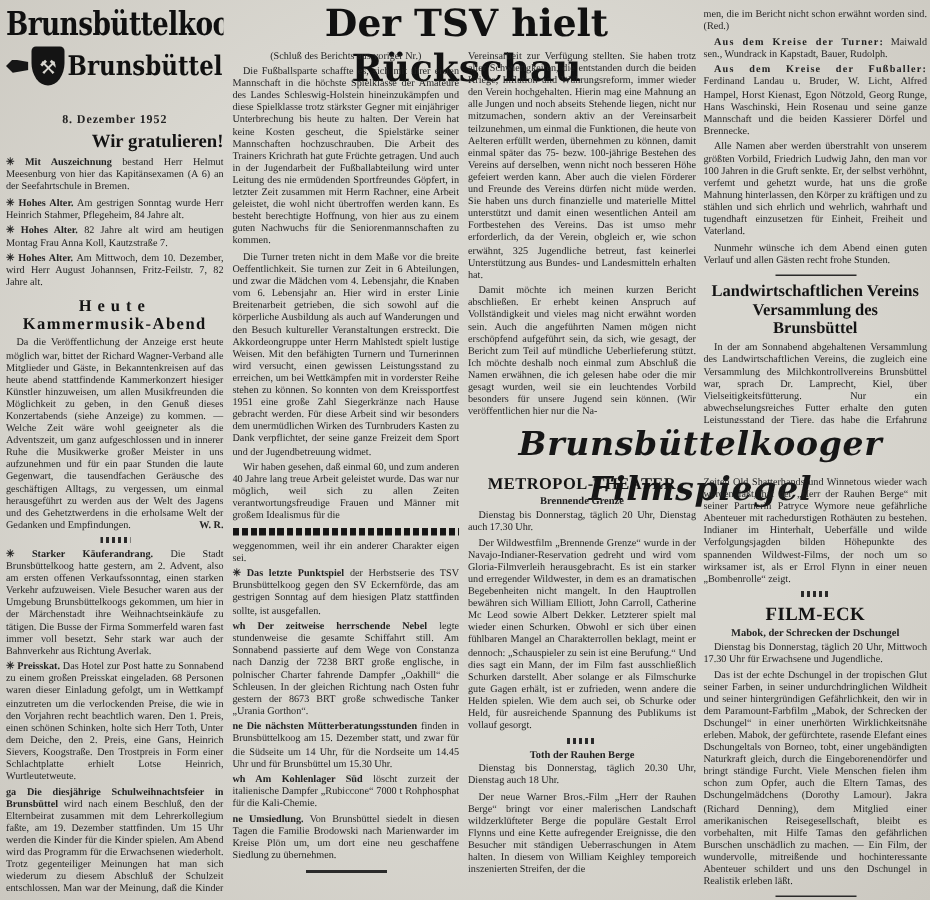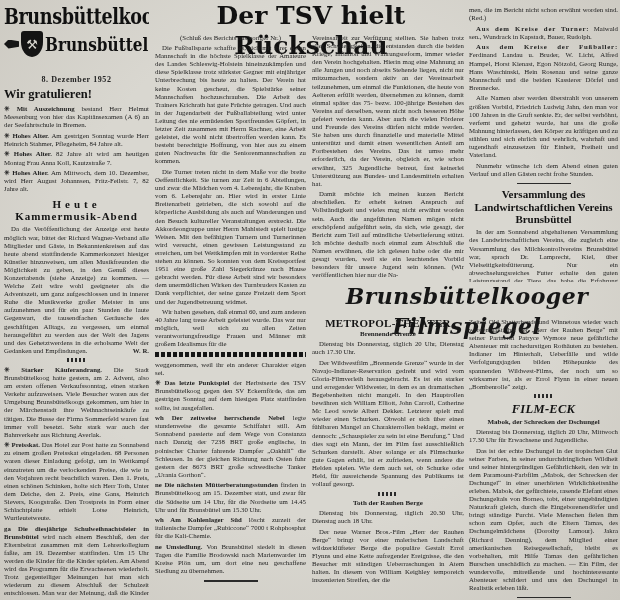--- a/index.html
+++ b/index.html
@@ -25,35 +25,35 @@
   .m-row{display:flex; align-items:center; gap:2px; margin-top:2px; height:28px;}
   .m-wing{flex:0 0 15px; height:9px; background:#161616;}
   .m-wing.left{clip-path:polygon(0 50%,30% 0,100% 20%,100% 80%,30% 100%);}
   .m-shield{flex:0 0 22px; height:26px; background:#141414; border-radius:3px 3px 11px 11px / 3px 3px 15px 15px;
             display:flex; align-items:center; justify-content:center; color:#d8d6cf; font-size:13px; line-height:1;}
   .m-line2{font-family:"DejaVu Serif",serif; font-weight:bold; font-size:18px; color:#101010;
            transform:scaleX(.85); transform-origin:left center; white-space:nowrap;}
   .m-date{font-size:8px; font-weight:bold; text-align:center; letter-spacing:0.6px; margin:17px 0 3px 0;}
 
   
-  .h-gratulieren{font-size:12.5px; font-weight:bold; text-align:left; margin:1px 0 3px 0; color:#141414;}
+  .h-gratulieren{font-size:12.5px; font-weight:bold; text-align:right; margin:1px 0 3px 0; color:#141414;}
   .h-kammer{text-align:center; font-weight:bold; color:#141414; margin:5px 0 3px 0;}
   .h-kammer .l1{font-size:11px; letter-spacing:4px;font-family:Liberation Serif, serif;}
   .h-kammer .l2{font-size:11px; letter-spacing:1px;}
   .headline{
     position:absolute; left:150px; top:1px; width:322px; text-align:center;
     font-family:"DejaVu Serif",serif; font-weight:bold; font-size:25px; line-height:30px; color:#111;
   }
   .script-heading{
     position:absolute; left:316px; top:281px; width:302px; text-align:center;
     font-family:"DejaVu Serif",serif; font-style:italic; font-weight:bold;
     font-size:22px; line-height:30px; color:#161616; letter-spacing:0.5px;
   }
   .h-cinema{font-size:11px; font-weight:bold; text-align:center; letter-spacing:0.3px; margin:3px 0 1px 0; color:#141414;}
-  .h-cinema.big{font-size:12.5px;font-style:italic;}
+  .h-cinema.big{font-size:12.5px;}
   .film-title{font-size:7px; font-weight:bold; text-align:center; margin:0 0 2px 0;}
   .h-versammlung{font-size:11px; font-weight:bold; text-align:center; line-height:12.5px; margin:4px 0 2.5px 0; color:#141414;}
 
   
   .orn{width:20px; height:4px; margin:3.5px auto; background:repeating-linear-gradient(90deg,#2a2a2a 0 2px,transparent 2px 4px);}
   .divider-thick{height:5px; margin:3.5px 0; background:repeating-linear-gradient(90deg,#151515 0 4px,transparent 4px 6px);}
   .rule-short{width:54px; height:1.5px; background:#2a2a2a; margin:5px auto 3px auto;}
 </style>
 </head>
 <body>
@@ -132,22 +132,22 @@
   </div>
 
   <div class="col" style="left:469px; top:6px; width:149px; height:276px;">
     <p class="p no-indent">men, die im Bericht nicht schon erwähnt worden sind. (Red.)</p>
     <p class="p"><span class="lead-sp">Aus dem Kreise der Turner:</span> <span>Maiwald sen., Wundrack in Kapstadt, Bauer, Rudolph.</span></p>
     <p class="p"><span class="lead-sp">Aus dem Kreise der Fußballer:</span> <span>Ferdinand Landau u. Bruder, W. Licht, Alfred Hampel, Horst Kienast, Egon Nötzold, Georg Runge, Hans Waschinski, Hein Rosenau und seine ganze Mannschaft und die beiden Kassierer Dörfel und Brennecke.</span></p>
     <p class="p">Alle Namen aber werden überstrahlt von unserem größten Vorbild, Friedrich Ludwig Jahn, den man vor 100 Jahren in die Gruft senkte. Er, der selbst verhöhnt, verfemt und gehetzt wurde, hat uns die große Mahnung hinterlassen, den Körper zu kräftigen und zu stählen und sich ehrlich und wehrlich, wahrhaft und tugendhaft einzusetzen für Einheit, Freiheit und Vaterland.</p>
     <p class="p">Nunmehr wünsche ich dem Abend einen guten Verlauf und allen Gästen recht frohe Stunden.</p>
     <div class="rule-short"></div>
     <div class="h-versammlung">
+      <div>Landwirtschaftlichen Vereins</div>
       <div>Versammlung des</div>
-      <div>Landwirtschaftlichen Vereins</div>
       <div>Brunsbüttel</div>
     </div>
     <p class="p">In der am Sonnabend abgehaltenen Versammlung des Landwirtschaftlichen Vereins, die zugleich eine Versammlung des Milchkontrollvereins Brunsbüttel war, sprach Dr. Lamprecht, Kiel, über Vielseitigkeitsfütterung. Nur ein abwechselungsreiches Futter erhalte den guten Leistungsstand der Tiere, das habe die Erfahrung gelehrt. Das Tier suche sich die Nahrung, die es für sein</p>
   </div>
 
   <div class="col" style="left:469px; top:318px; width:149px; height:280px;">
     <p class="p no-indent">Zeiten Old Shatterhands und Winnetous wieder wach werden läßt, hat der „Herr der Rauhen Berge“ mit seiner Partnerin Patryce Wymore neue gefährliche Abenteuer mit rachedurstigen Rothäuten zu bestehen. Indianer im Hinterhalt, Ueberfälle und wilde Verfolgungsjagden bilden Höhepunkte des spannenden Wildwest-Films, der noch um so wirksamer ist, als er Errol Flynn in einer neuen „Bombenrolle“ zeigt.</p>
     <div class="orn"></div>
     <div class="h-cinema big">FILM-ECK</div>
     <div class="film-title">Mabok, der Schrecken der Dschungel</div>

